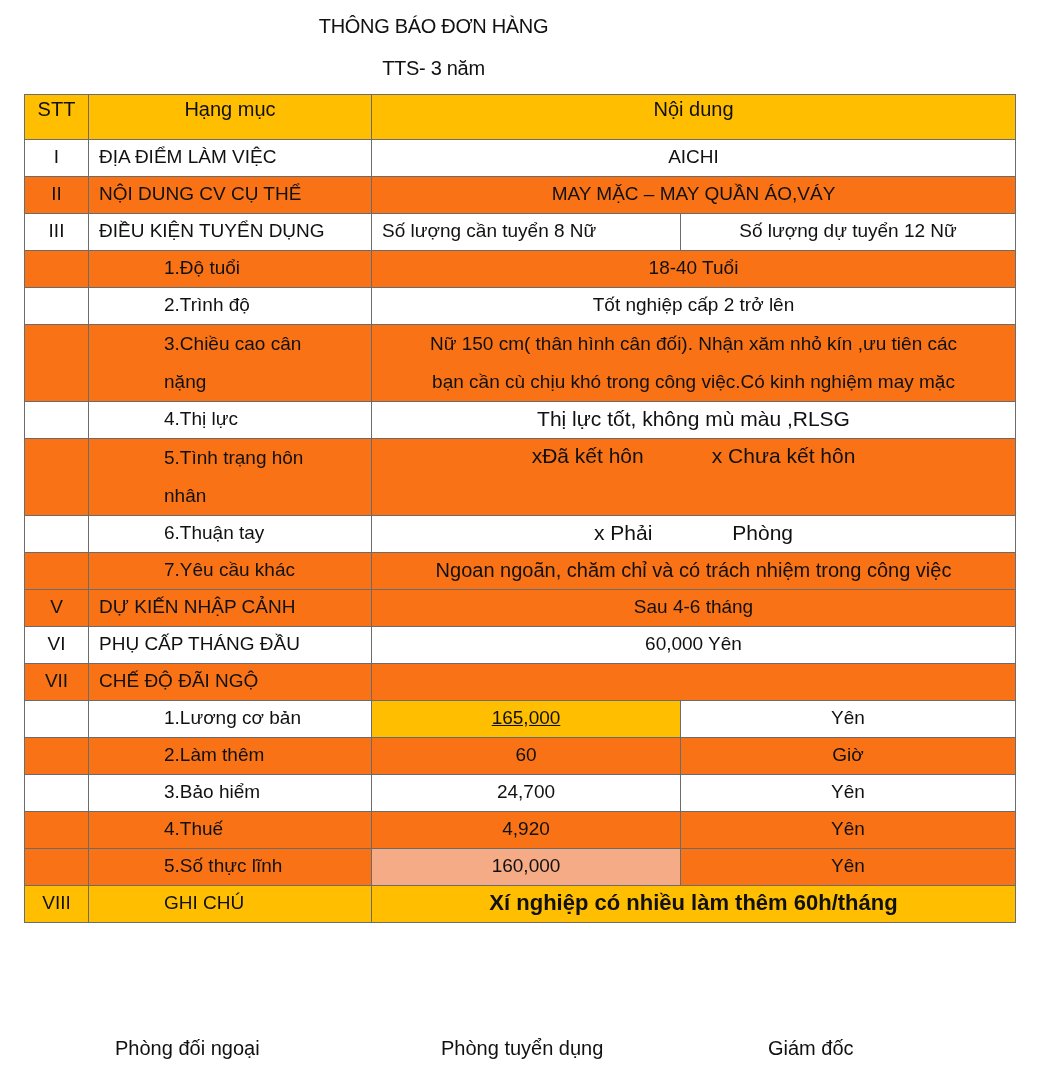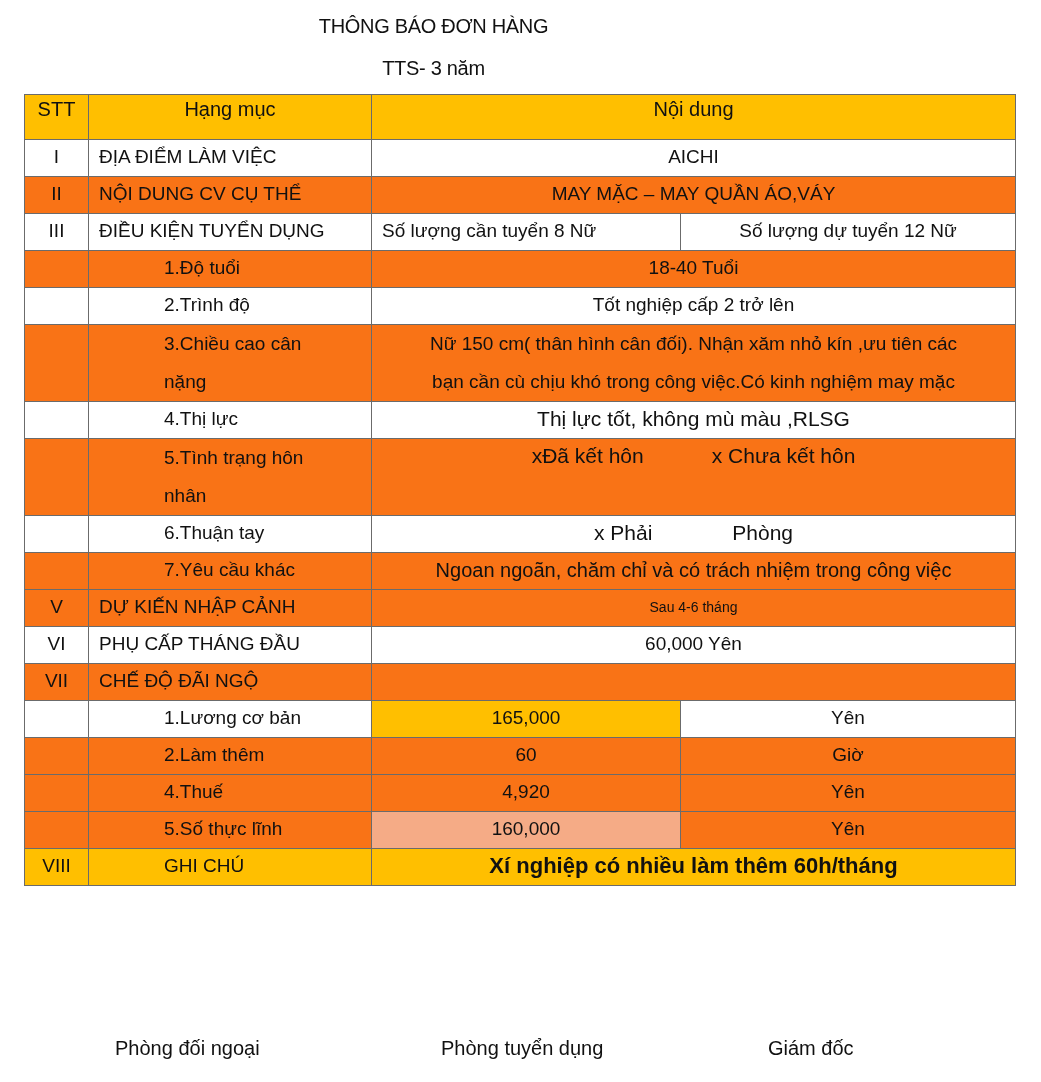--- a/index.html
+++ b/index.html
@@ -9,21 +9,21 @@
   .t2 { top:57px; }
   table { position:absolute; left:24px; top:94px; border-collapse:collapse; table-layout:fixed; width:991px; font-size:19px; }
   td { border:1.5px solid #6b6b6b; padding:0 10px; height:36px; vertical-align:top; line-height:34px; white-space:nowrap; overflow:hidden; }
   td.c { text-align:center; }
   td.stt { text-align:center; padding:0; }
   td.sub { padding-left:75px; }
   tr.hdr td { background:#ffbf00; height:44px; line-height:28px; font-size:20px; }
   tr.white td { background:#ffffff; }
   tr.grey td { background:#f97316; }
   tr.gold td { background:#ffbf00; }
-  td.gold { background:#ffbf00 !important; }
+  td.gold { background:#ffbf00 !important;text-decoration:underline; }
   td.salmon { background:#f5ab86 !important; }
   .two { line-height:38px; white-space:normal; }
   .mar { display:inline-block; }
   .sp1 { margin-left:68px; }
   .sp2 { margin-left:80px; }
   .note { font-weight:bold; font-size:22px; }
   .footer { position:absolute; top:1037px; font-size:20px; }
   .f1 { left:115px; } .f2 { left:441px; } .f3 { left:768px; }
 </style>
 </head>
@@ -105,21 +105,21 @@
     </td>
   </tr>
   <tr class="grey">
     <td class="stt"></td>
     <td class="sub">7.Yêu cầu khác</td>
     <td class="c" colspan="2" style="font-size:20px">Ngoan ngoãn, chăm chỉ và có trách nhiệm trong công việc</td>
   </tr>
   <tr class="grey">
     <td class="stt">V</td>
     <td>DỰ KIẾN NHẬP CẢNH</td>
-    <td class="c" colspan="2" style="font-size:14px">Sau 4-6 tháng</td>
+    <td class="c" colspan="2" style="font-size:19px">Sau 4-6 tháng</td>
   </tr>
   <tr class="white">
     <td class="stt">VI</td>
     <td>PHỤ CẤP THÁNG ĐẦU</td>
     <td class="c" colspan="2">60,000 Yên</td>
   </tr>
   <tr class="grey">
     <td class="stt">VII</td>
     <td>CHẾ ĐỘ ĐÃI NGỘ</td>
     <td class="c" colspan="2"></td>
@@ -128,20 +128,26 @@
     <td class="stt"></td>
     <td class="sub">1.Lương cơ bản</td>
     <td class="c gold">165,000</td>
     <td class="c">Yên</td>
   </tr>
   <tr class="grey">
     <td class="stt"></td>
     <td class="sub">2.Làm thêm</td>
     <td class="c">60</td>
     <td class="c">Giờ</td>
+  </tr>
+  <tr class="white">
+    <td class="stt"></td>
+    <td class="sub">3.Bảo hiểm</td>
+    <td class="c">24,700</td>
+    <td class="c">Yên</td>
   </tr>
   <tr class="grey">
     <td class="stt"></td>
     <td class="sub">4.Thuế</td>
     <td class="c">4,920</td>
     <td class="c">Yên</td>
   </tr>
   <tr class="grey">
     <td class="stt"></td>
     <td class="sub">5.Số thực lĩnh</td>

